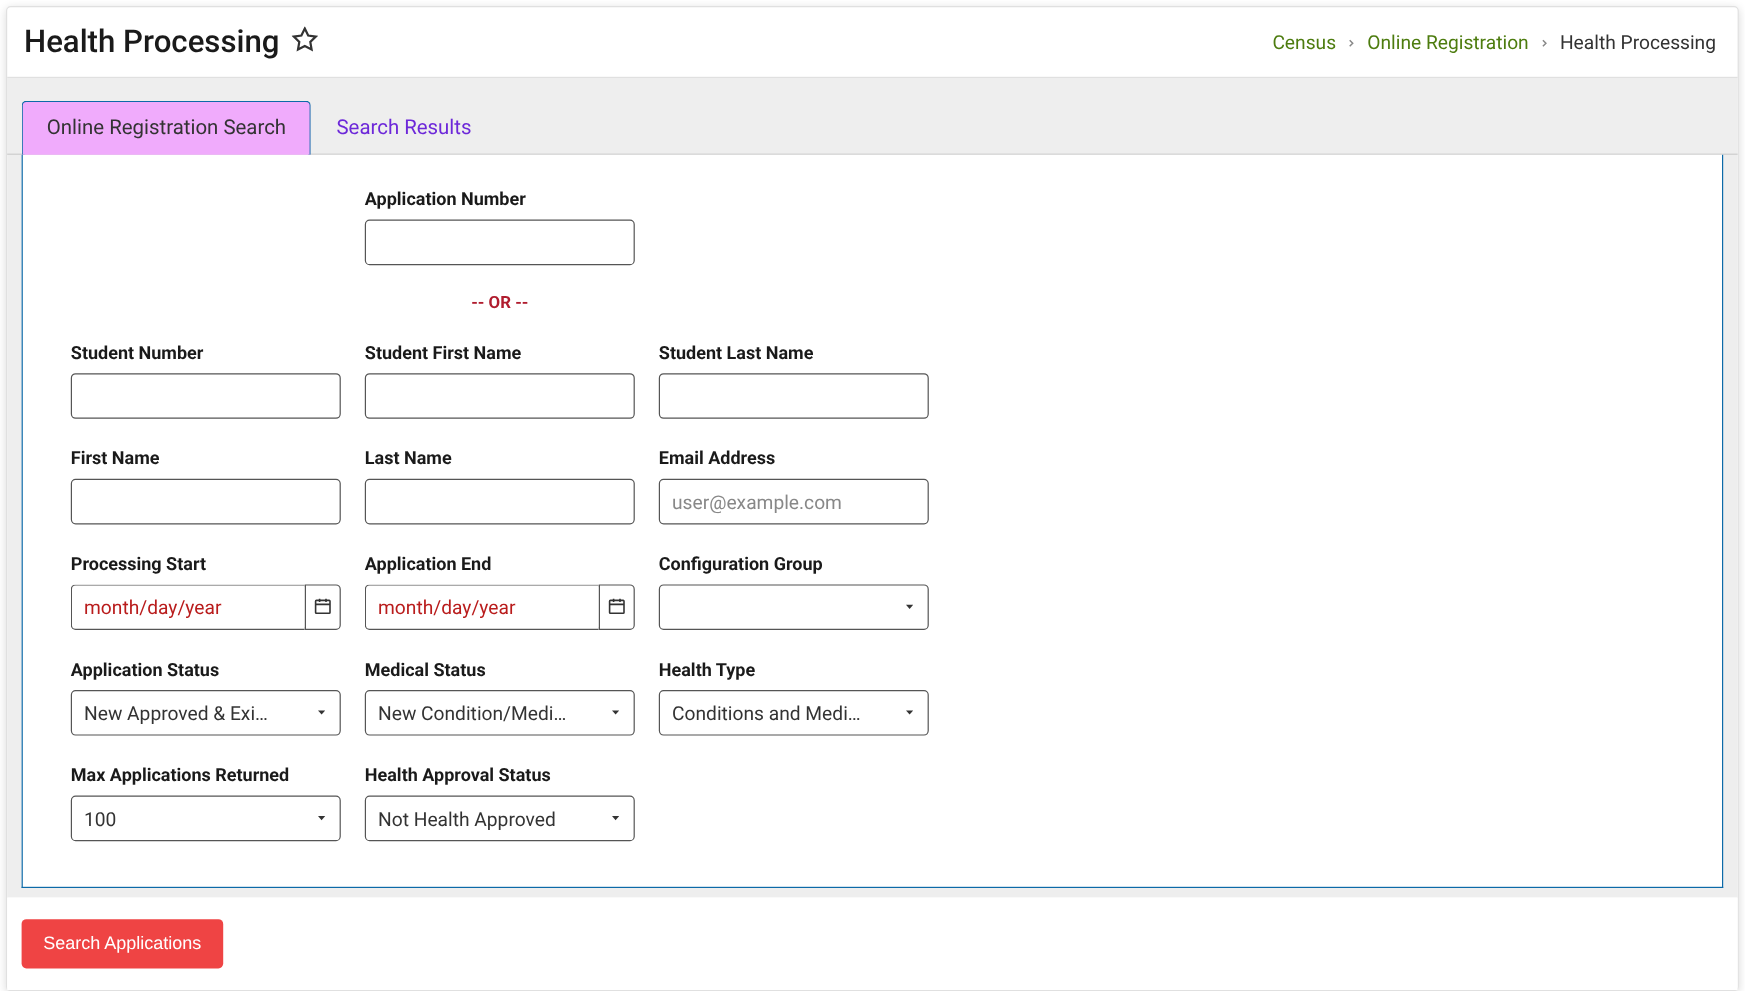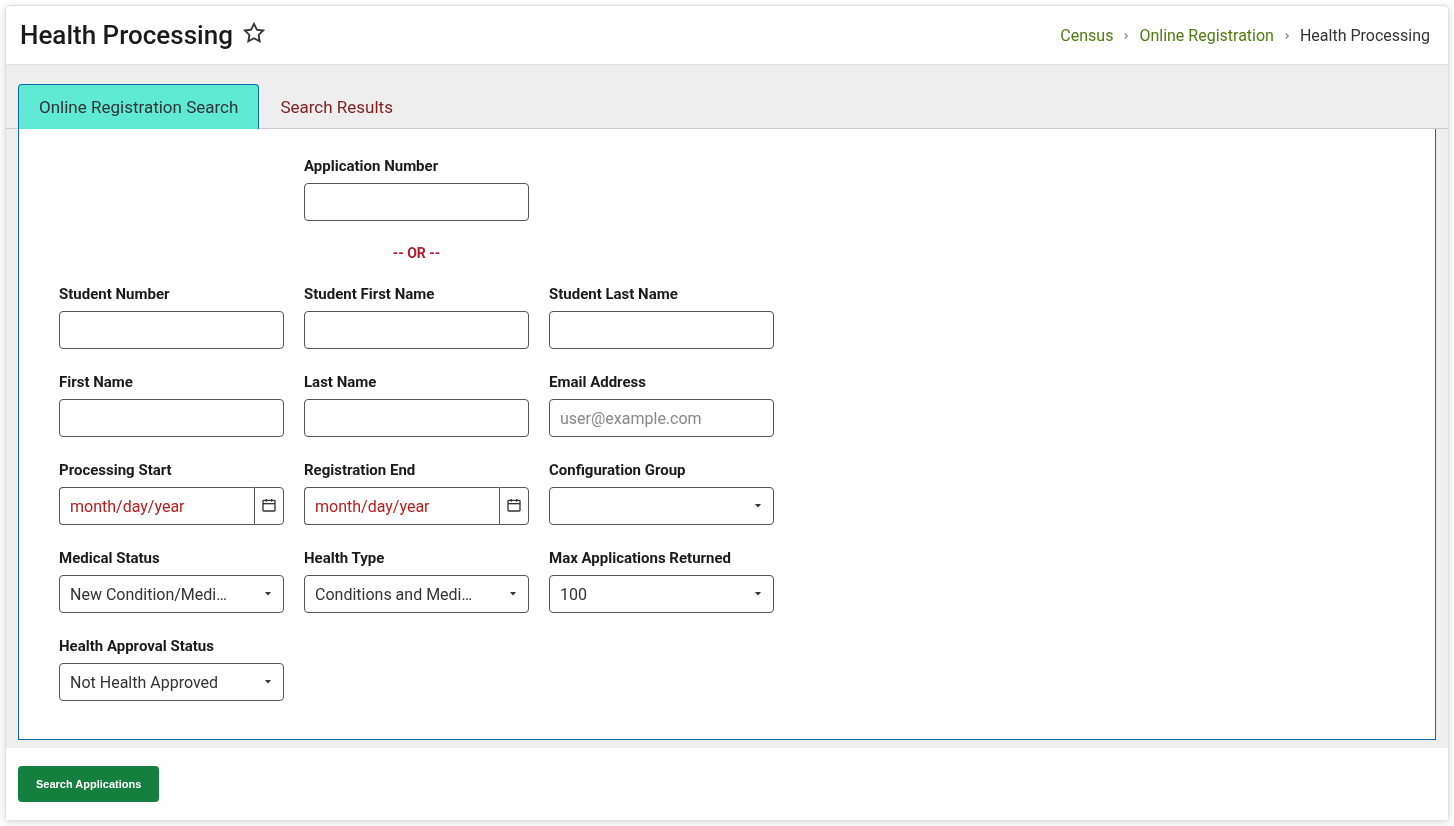--- a/index.html
+++ b/index.html
@@ -72,27 +72,27 @@
     .tab {
       padding: 12px 20px;
       font-size: 17px;
       cursor: pointer;
       border: 1px solid transparent;
       border-bottom: none;
       position: relative;
       bottom: -1px;
     }
     .tab.active {
-      background: #5eead4;
+      background: #f0abfc;
       border-color: #0d6aa8 #0d6aa8 #fff #0d6aa8;
       border-radius: 4px 4px 0 0;
       color: #333;
     }
     .tab.inactive {
-      color: #7f1d1d;
+      color: #6d28d9;
     }
     .content-area {
       background: #eeeeee;
     }
     .panel {
       background: #fff;
       border-left: 1px solid #0d6aa8;
       border-right: 1px solid #0d6aa8;
       border-bottom: 1px solid #0d6aa8;
       margin: 0 12px;
@@ -185,27 +185,27 @@
       text-align: center;
       font-weight: 700;
       color: #b01c2e;
       font-size: 14px;
     }
     .bottom-bar {
       padding: 18px 12px;
       background: #fff;
     }
     .primary-btn {
-      background: #15803d;
+      background: #ef4444;
       color: #fff;
       border: none;
       border-radius: 4px;
       padding: 12px 18px;
-      font-size: 11px;
-      font-weight: 700;
+      font-size: 15px;
+      font-weight: 400;
       cursor: pointer;
     }
     
     .col2-start { grid-column: 2; }
     .spacer-col1 { grid-column: 1; }
     .spacer-col3 { grid-column: 3; }
   </style>
 </head>
 <body>
 
@@ -294,21 +294,21 @@
                   <rect x="3" y="5" width="18" height="16" rx="1"></rect>
                     <line x1="3" y1="10" x2="21" y2="10"></line>
                     <line x1="8" y1="3" x2="8" y2="7"></line>
                     <line x1="16" y1="3" x2="16" y2="7"></line>
                 </svg>
               </span>
             </button>
           </div>
         </div>
         <div class="field">
-          <label class="field-label">Registration End</label>
+          <label class="field-label">Application End</label>
           <div class="date-wrap">
             <input type="text" class="date-input" value="month/day/year" style="">
             <button class="date-btn">
               <span>
                 <svg class="calendar-icon" viewBox="0 0 24 24" fill="none" stroke="currentColor" stroke-width="2">
                   <rect x="3" y="5" width="18" height="16" rx="1"></rect>
                     <line x1="3" y1="10" x2="21" y2="10"></line>
                     <line x1="8" y1="3" x2="8" y2="7"></line>
                     <line x1="16" y1="3" x2="16" y2="7"></line>
                 </svg>
@@ -320,20 +320,29 @@
           <label class="field-label">Configuration Group</label>
           <div class="select-wrap">
             <input type="text" readonly="" class="select-input" value="" style="">
             <span class="select-arrow"><svg viewBox="0 0 24 24" fill="currentColor">
                   <polygon points="6 9 18 9 12 16"></polygon>
                 </svg></span>
           </div>
         </div>
 
         <div class="field">
+          <label class="field-label">Application Status</label>
+          <div class="select-wrap">
+            <input type="text" readonly="" class="select-input" value="New Approved &amp; Exi…" style="">
+            <span class="select-arrow"><svg viewBox="0 0 24 24" fill="currentColor">
+                  <polygon points="6 9 18 9 12 16"></polygon>
+                </svg></span>
+          </div>
+        </div>
+        <div class="field">
           <label class="field-label">Medical Status</label>
           <div class="select-wrap">
             <input type="text" readonly="" class="select-input" value="New Condition/Medi…" style="">
             <span class="select-arrow"><svg viewBox="0 0 24 24" fill="currentColor">
                   <polygon points="6 9 18 9 12 16"></polygon>
                 </svg></span>
           </div>
         </div>
         <div class="field">
           <label class="field-label">Health Type</label>

